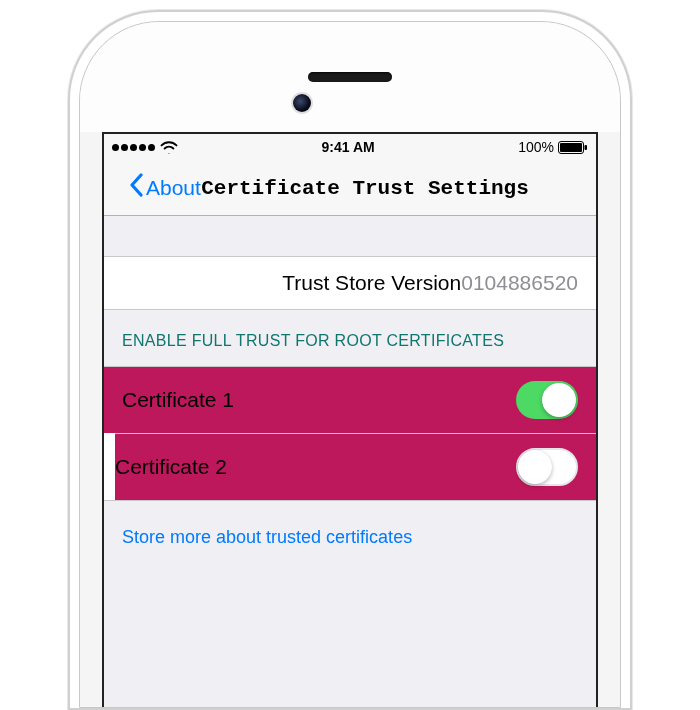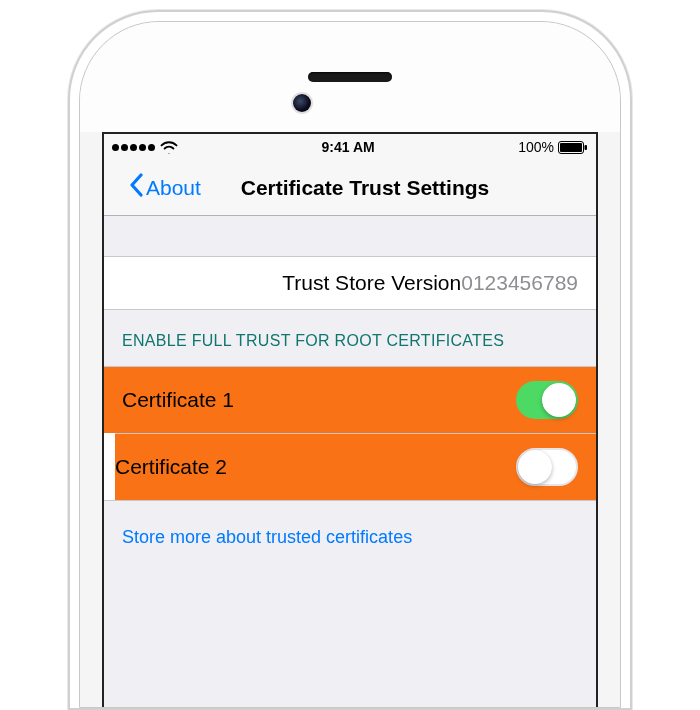--- a/index.html
+++ b/index.html
@@ -154,20 +154,21 @@
       right: 0;
       text-align: center;
       font-size: 21px;
       font-weight: 600;
       color: #000;
       pointer-events: none;
     }
     .nav-title-wrap {
       display: inline-block;
       margin-left: 30px;
+      font-family: Liberation Mono, monospace;
     }
     
     .content {
       background: #efeff4;
     }
     .spacer {
       height: 40px;
     }
     .cell {
       background: #fff;
@@ -186,21 +187,21 @@
       color: #8e8e93;
       font-size: 21px;
     }
     .section-header {
       padding: 22px 18px 16px 18px;
       font-size: 16px;
       color: #0f766e;
       letter-spacing: 0.3px;
     }
     .switch-row {
-      background: #f97316;
+      background: #be185d;
       padding: 14px 18px;
       display: flex;
       justify-content: space-between;
       align-items: center;
       font-size: 21px;
       color: #000;
     }
     .group {
       border-top: 1px solid #c8c7cc;
       border-bottom: 1px solid #c8c7cc;
@@ -304,21 +305,21 @@
             <span>About</span>
           </div>
           <div class="nav-title"><span class="nav-title-wrap">Certificate Trust Settings</span></div>
         </div>
 
         <div class="content">
           <div class="spacer"></div>
 
           <div class="cell">
             <span class="cell-label">Trust Store Version</span>
-            <span class="cell-value">0123456789</span>
+            <span class="cell-value">0104886520</span>
           </div>
 
           <div class="section-header">ENABLE FULL TRUST FOR ROOT CERTIFICATES</div>
 
           <div class="group">
             <div class="switch-row">
               <span>Certificate 1</span>
               <div class="switch on">
                 <div class="knob"></div>
               </div>

